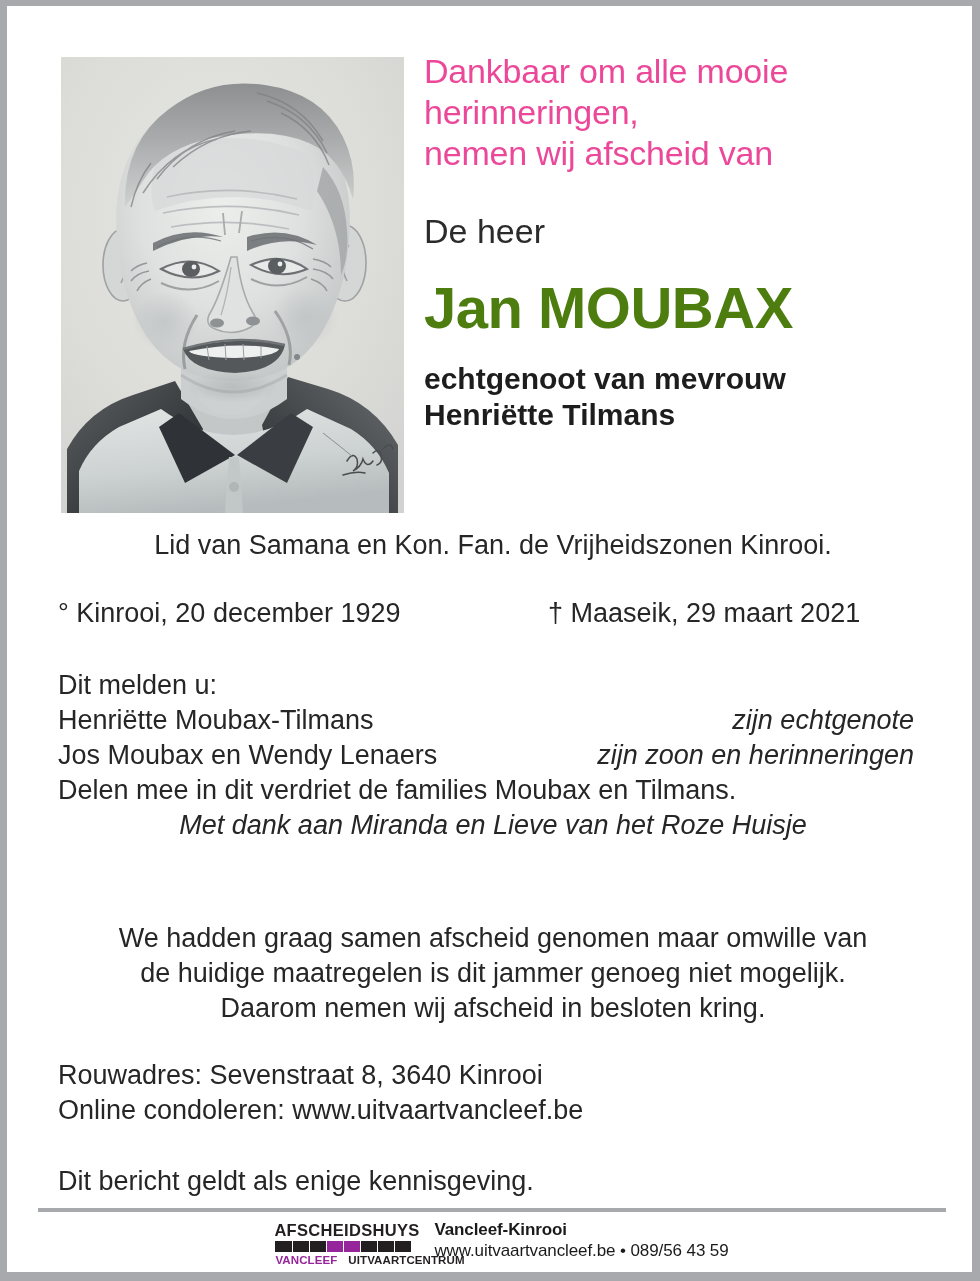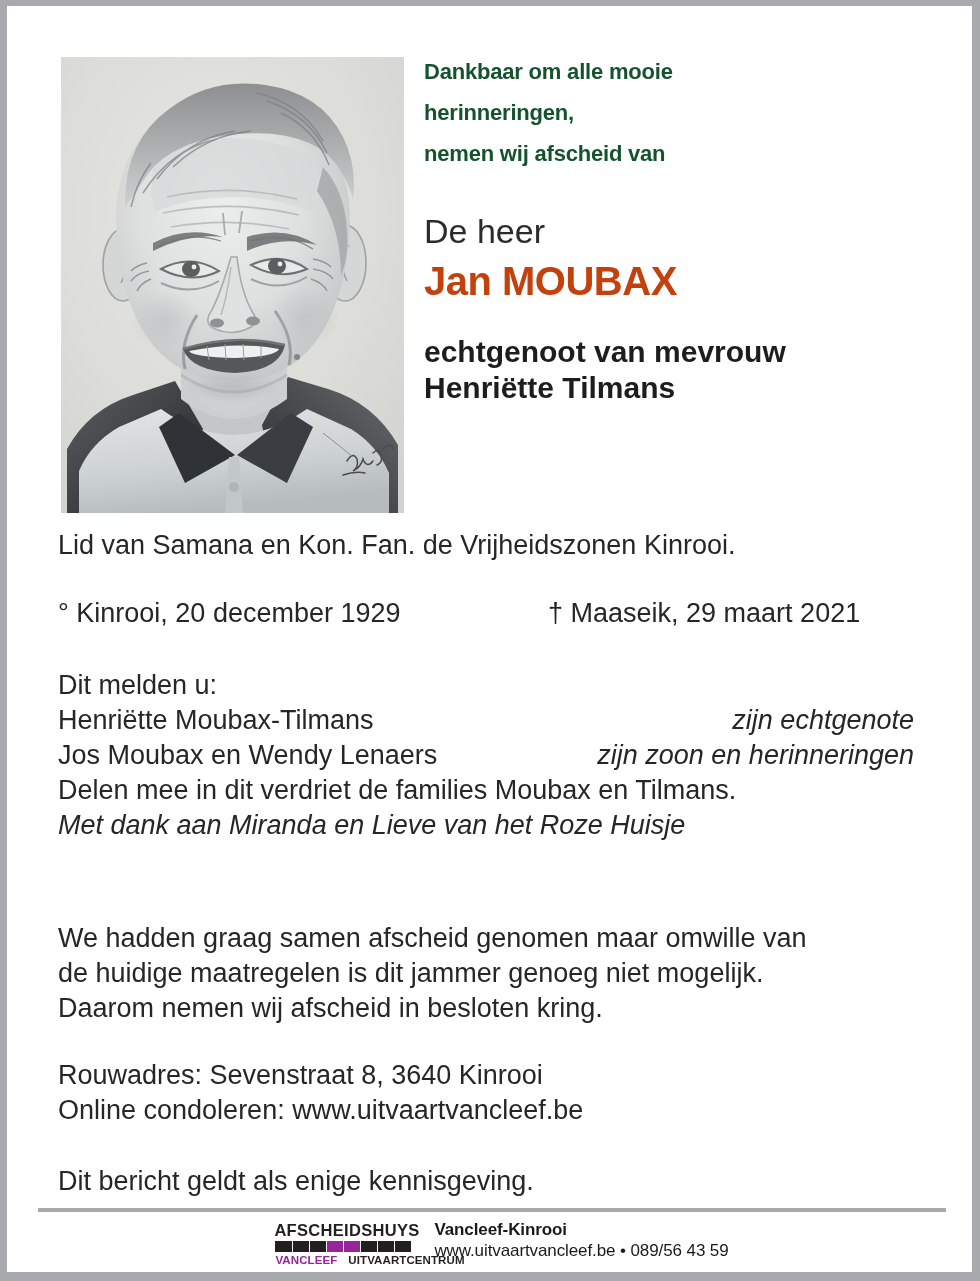--- a/index.html
+++ b/index.html
@@ -57,37 +57,38 @@
   }
   .portrait-wrap svg { display: block; }
 
   .header-text {
     position: absolute;
     left: 417px;
     top: 45px;
     width: 540px;
   }
   .hdr-line {
-    font-size: 22px;
+    font-size: 34px;
     line-height: 41px;
-    color: #14532d;
-    font-weight: 700;
+    color: #ec4899;
+    font-weight: 400;
     letter-spacing: -0.2px;
   }
   .hdr-deheer {
     margin-top: 38px;
     font-size: 34px;
     line-height: 38px;
     color: #2b2b2b;
   }
   .hdr-name {
-    font-size: 40px;
+    margin-top: 27px;
+    font-size: 58px;
     line-height: 62px;
     font-weight: bold;
-    color: #c2410c;
+    color: #4d7c0f;
     letter-spacing: -0.5px;
     font-stretch: condensed;
   }
   .hdr-spouse {
     margin-top: 22px;
     font-size: 30px;
     line-height: 36px;
     font-weight: bold;
     color: #1d1d1d;
   }
@@ -98,21 +99,21 @@
     left: 51px;
     width: 870px;
     color: #262626;
   }
   .tline {
     font-size: 27px;
     line-height: 35px;
     color: #262626;
     white-space: nowrap;
   }
-  .tline.center { text-align: left; }
+  .tline.center { text-align: center; }
   .tline.italic { font-style: italic; }
 
   
   .membership {
     top: 522px;
     text-align: center;
   }
 
   
   .dates {

